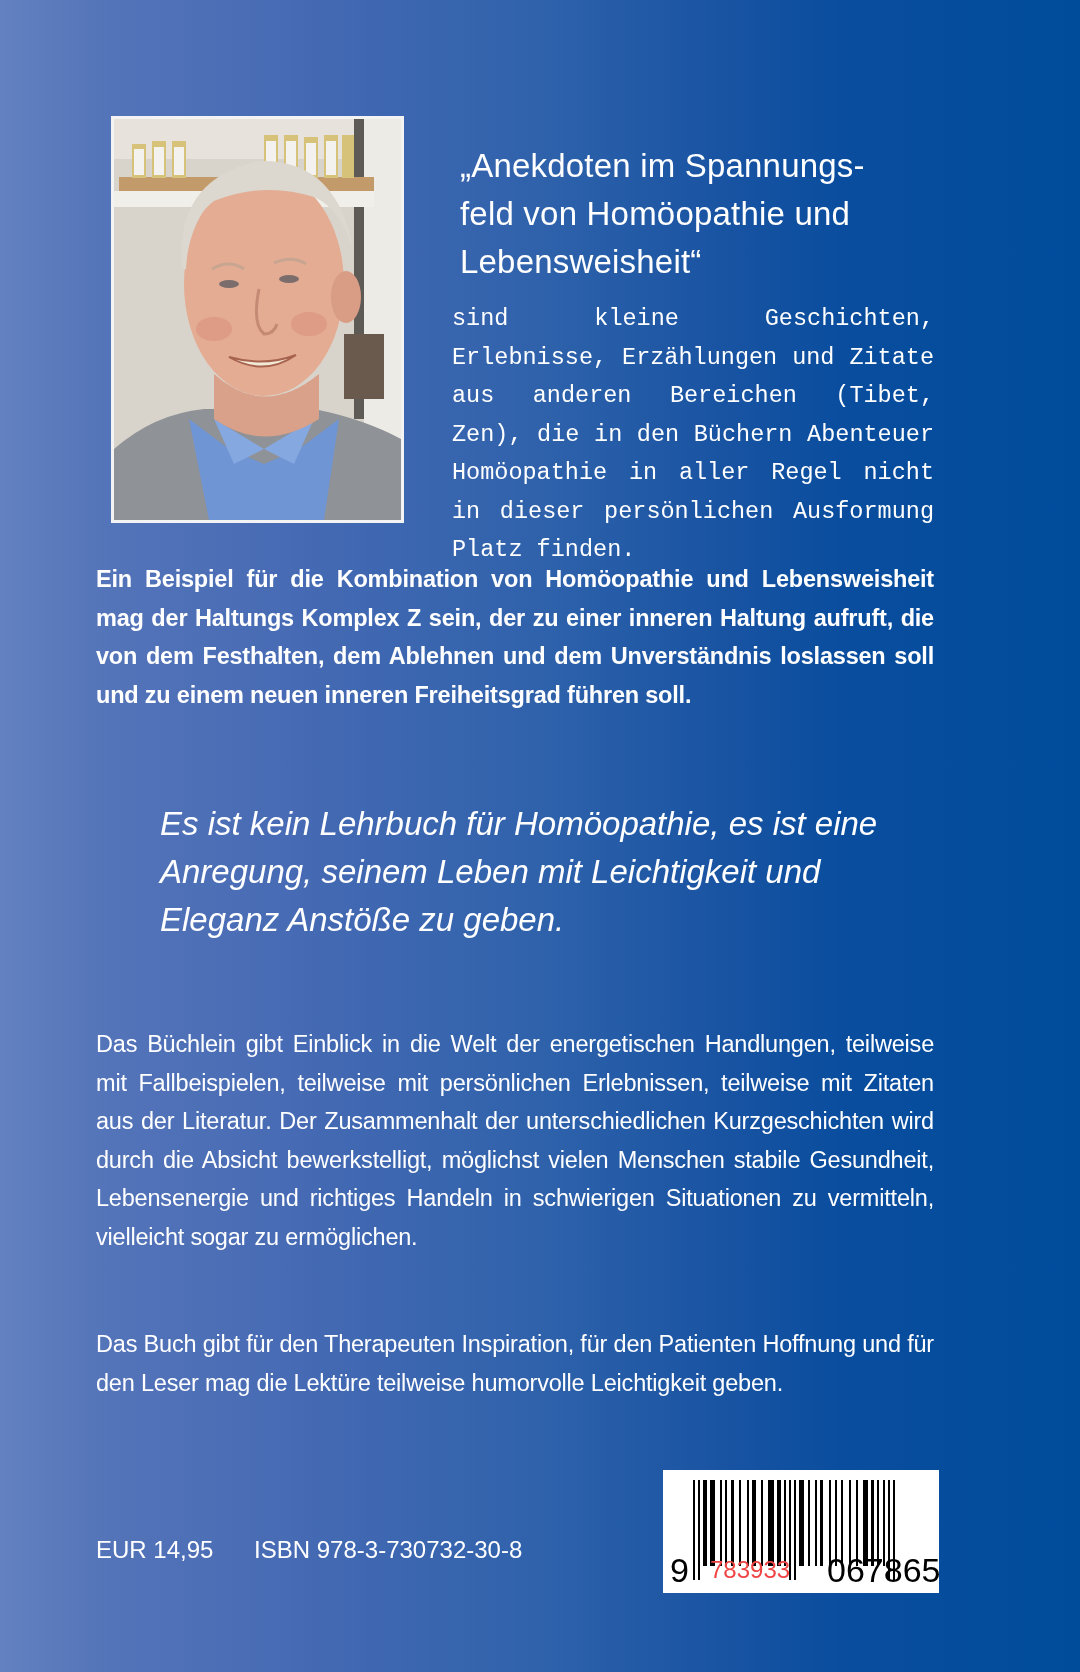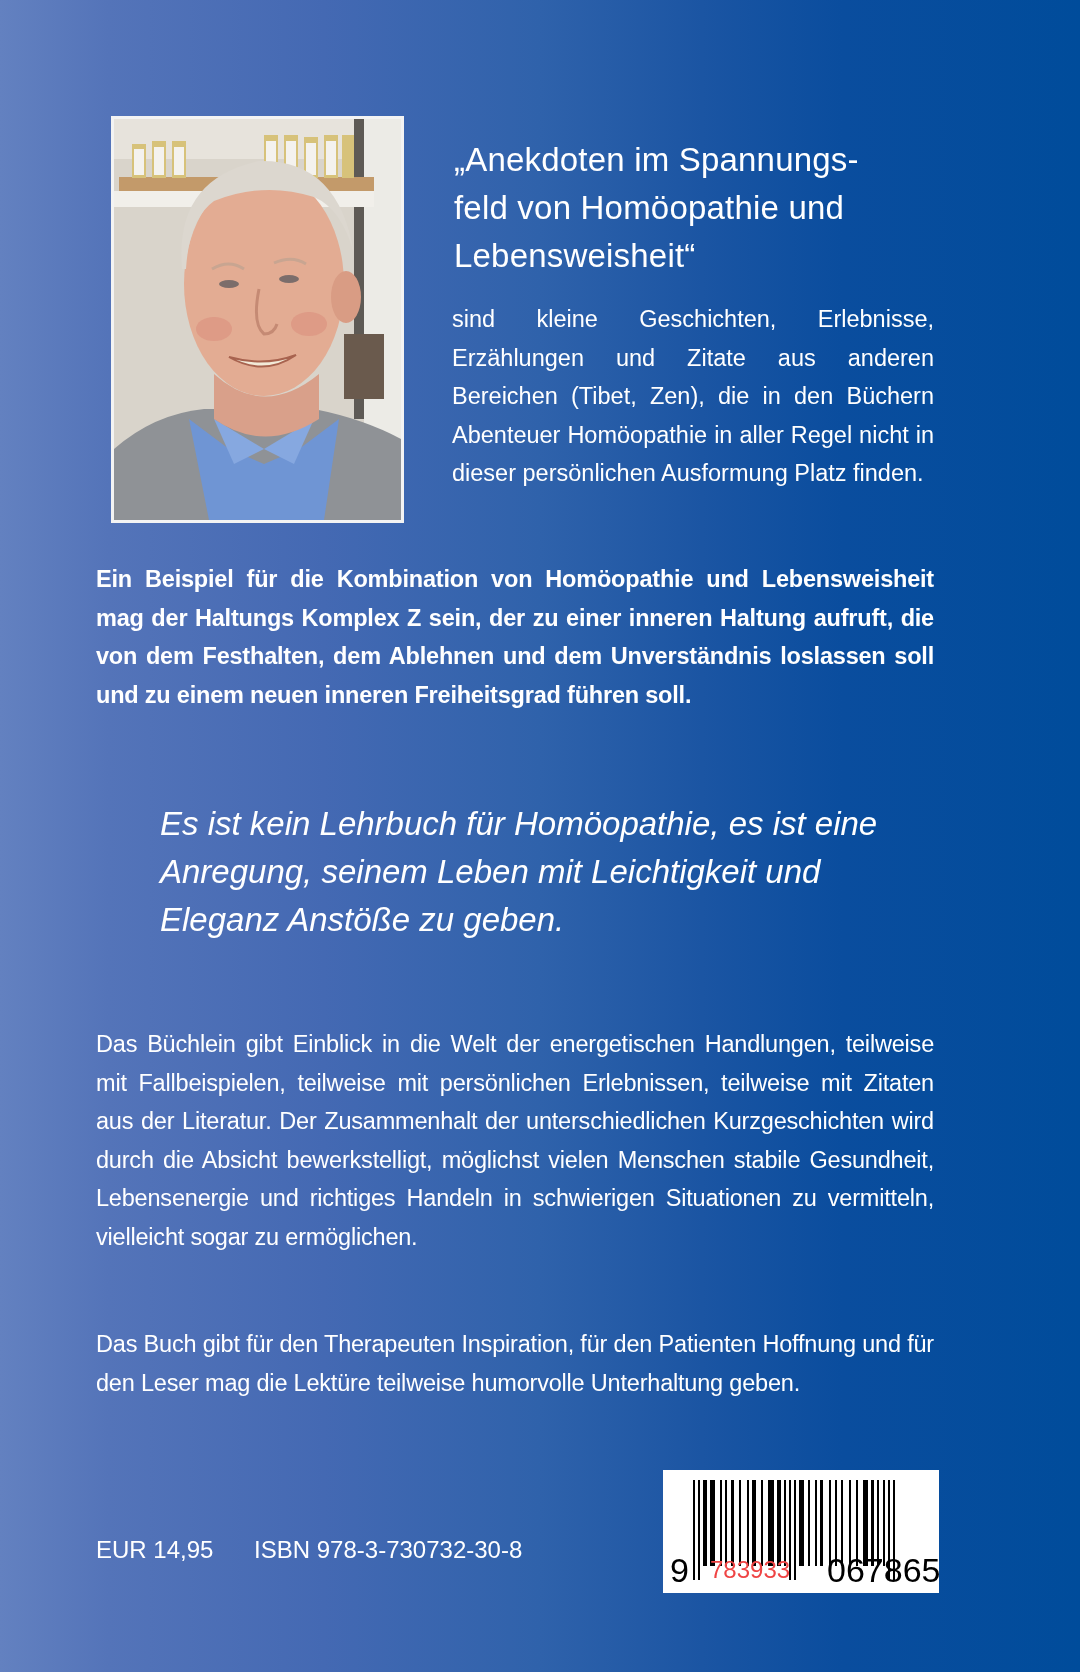--- a/index.html
+++ b/index.html
@@ -24,21 +24,21 @@
   .photo-frame svg { display: block; width: 100%; height: 100%; }
 
   .headline {
     position: absolute;
     left: 452px; top: 134px;
     width: 520px;
     font-size: 33px;
     line-height: 48px;
     font-weight: 300;
     letter-spacing: 0.2px;
-    margin: 2px;
+    margin: 8px;
   }
   .intro {
     position: absolute;
     left: 452px; top: 300px;
     width: 482px;
     font-size: 23.5px;
     line-height: 38.5px;
     text-align: justify;
     margin: 0;
   }
@@ -152,29 +152,29 @@
       <path d="M115 238 Q150 258 182 236 Q150 248 115 238 Z" fill="#f2ead8" stroke="#a8634f" stroke-width="2"></path>
     </svg>
   </div>
 
   <h1 class="headline">
     <span>„Anekdoten im Spannungs-</span><br>
     <span>feld von Homöopathie und</span><br>
     <span>Lebensweisheit“</span>
   </h1>
 
-  <p class="intro" lang="de" style="hyphens:auto;">sind kleine Geschichten, Erlebnisse, Erzählungen und Zitate aus anderen Bereichen (Tibet, Zen), die in den Büchern Abenteuer Homöopathie in aller Regel nicht in dieser persönlichen Ausformung Platz finden.</p>
+  <p class="intro" lang="de" style="hyphens:auto;font-family:Liberation Mono, monospace;">sind kleine Geschichten, Erlebnisse, Erzählungen und Zitate aus anderen Bereichen (Tibet, Zen), die in den Büchern Abenteuer Homöopathie in aller Regel nicht in dieser persönlichen Ausformung Platz finden.</p>
 
   <p class="para para-1" lang="de" style="hyphens:auto;">Ein Beispiel für die Kombination von Homöopathie und Lebensweisheit mag der Haltungs Komplex Z sein, der zu einer inneren Haltung aufruft, die von dem Festhalten, dem Ablehnen und dem Unverständnis loslassen soll und zu einem neuen inneren Freiheitsgrad führen soll.</p>
 
   <p class="quote">Es ist kein Lehrbuch für Homöopathie, es ist eine Anregung, seinem Leben mit Leichtigkeit und Eleganz Anstöße zu geben.</p>
 
   <p class="para para-2" lang="de" style="hyphens:auto;">Das Büchlein gibt Einblick in die Welt der energetischen Handlungen, teilweise mit Fallbeispielen, teilweise mit persönlichen Erlebnissen, teilweise mit Zitaten aus der Literatur. Der Zusammenhalt der unterschiedlichen Kurzgeschichten wird durch die Absicht bewerkstelligt, möglichst vielen Menschen stabile Gesundheit, Lebensenergie und richtiges Handeln in schwierigen Situationen zu vermitteln, vielleicht sogar zu ermöglichen.</p>
 
-  <p class="para para-3" lang="de" style="hyphens:auto;">Das Buch gibt für den Therapeuten Inspiration, für den Patienten Hoffnung und für den Leser mag die Lektüre teilweise humorvolle Unterhaltung geben.</p>
+  <p class="para para-3" lang="de" style="hyphens:auto;">Das Buch gibt für den Therapeuten Inspiration, für den Patienten Hoffnung und für den Leser mag die Lektüre teilweise humorvolle Leichtigkeit geben.</p>
 
   <div class="price-line">
     <span>EUR 14,95</span>
     <span class="isbn">ISBN 978-3-730732-30-8</span>
   </div>
 
   <div class="barcode">
     <svg width="276" height="123" viewBox="0 0 276 123">
       <g fill="#000">
 

